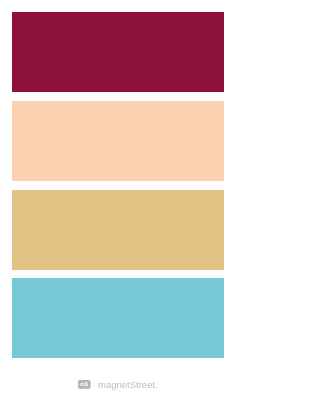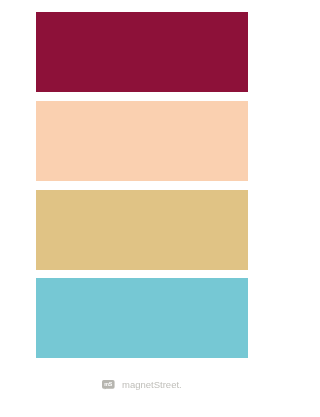--- a/index.html
+++ b/index.html
@@ -2,21 +2,21 @@
 <html><head>
 <meta charset="utf-8">
 <title>Color Palette</title>
 <style>
   html,body{margin:0;padding:0;}
   body{
     width:236px;height:417px;background:#ffffff;
     font-family:"Liberation Sans",sans-serif;overflow:hidden;
     -webkit-font-smoothing:antialiased;
   }
-  .page{position:absolute;left:0;top:0;width:236px;height:417px;background:#ffffff;margin-left:24px;}
+  .page{position:absolute;left:0;top:0;width:236px;height:417px;background:#ffffff;}
   .palette{position:absolute;left:0;top:0;width:236px;height:417px;}
   .swatch{position:absolute;left:12px;width:212px;height:80px;}
   .footer{
     position:absolute;left:0;top:380px;width:236px;height:10px;
     display:flex;align-items:center;justify-content:center;
   }
   .logo-mark{display:block;width:12.6px;height:9.4px;margin-right:7.2px;flex:none;}
   .logo-text{font-size:9.5px;line-height:10px;white-space:nowrap;color:#bfbeb9;}
 </style>
 </head>

